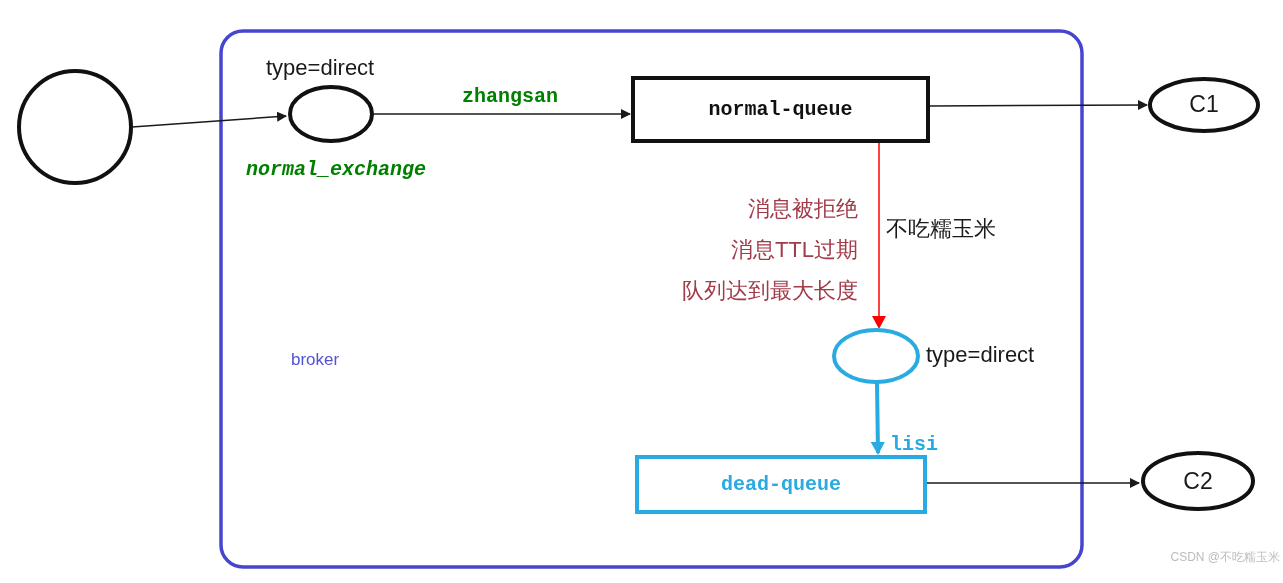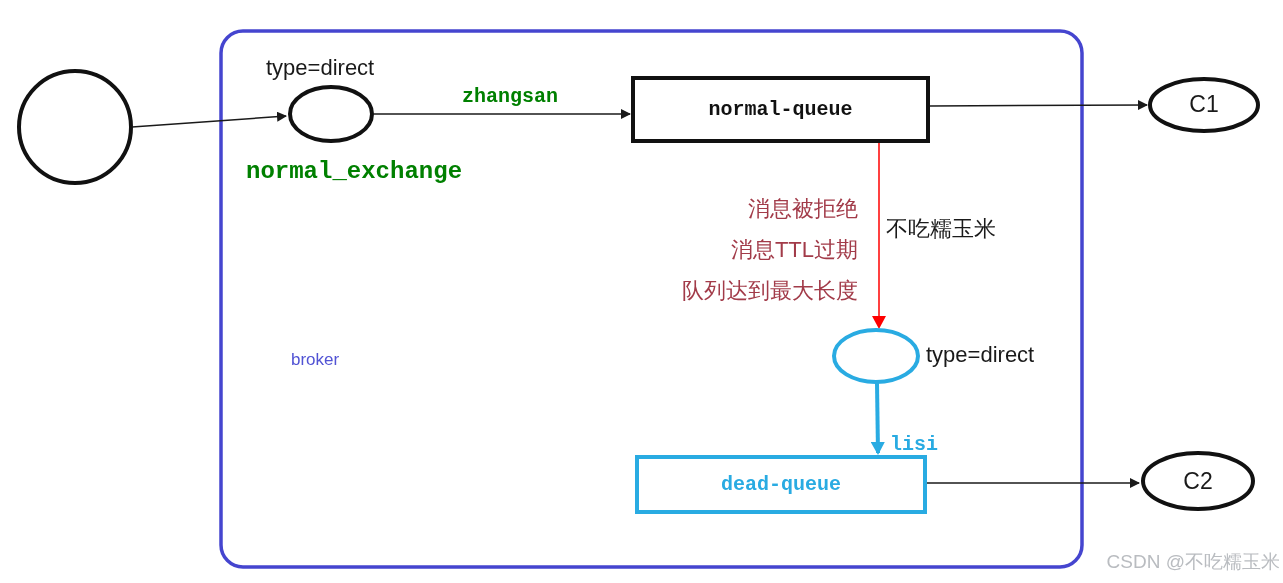--- a/index.html
+++ b/index.html
@@ -12,33 +12,33 @@
   }
   .stage svg{position:absolute;left:0;top:0;}
   .lbl{position:absolute;white-space:nowrap;}
   .sans{font-family:"Liberation Sans", sans-serif;color:#1a1a1a;text-align:right;}
   .mono{font-family:"Liberation Mono","DejaVu Sans Mono",monospace;font-weight:bold;}
   .green{color:#008000;}
   .cyan{color:#29abe2;}
   .center-box{display:flex;align-items:center;justify-content:center;text-align:center;}
   .producer-label{left:19px;top:70px;width:113px;height:114px;font-size:22px;}
   .type-direct-1{left:266px;top:55px;font-size:22px;}
-  .normal-exchange-name{left:246px;top:158px;font-size:24px;}
+  .normal-exchange-name{left:246px;top:158px;font-size:20px;font-style:italic;}
   .zhangsan{left:452px;top:85px;width:116px;font-size:20px;text-align:center;}
   .normal-queue-label{left:633px;top:78px;width:295px;height:63px;font-size:20px;color:#111;}
   .c1-label{left:1150px;top:79px;width:108px;height:51px;font-size:23px;}
   .reasons{left:682px;top:188px;font-size:22px;color:#a23b49;line-height:41px;}
   .become-dead{left:886px;top:214px;font-size:22px;}
   .dead-exchange-name{left:642px;top:344px;font-size:20px;}
   .type-direct-2{left:926px;top:342px;font-size:22px;}
   .lisi{left:890px;top:406px;font-size:20px;margin-top:27px;}
   .dead-queue-label{left:637px;top:457px;width:288px;height:55px;font-size:20px;}
   .c2-label{left:1143px;top:454px;width:110px;height:55px;font-size:23px;}
   .broker-label{left:291px;top:350px;font-size:17px;color:#5153d4;}
-  .watermark{right:3px;top:549px;font-size:19px;color:#b9bcc0;}
+  .watermark{right:3px;top:549px;font-size:12px;color:#b9bcc0;}
 </style>
 </head>
 <body>
 
 <div class="stage">
 
   <svg width="1283" height="583" viewBox="0 0 1283 583">
     <defs>
       <marker id="arrBlack" markerWidth="11" markerHeight="10" refX="9" refY="5" orient="auto" markerUnits="userSpaceOnUse">
         <path d="M0,0 L10,5 L0,10 Z" fill="#1a1a1a"></path>

